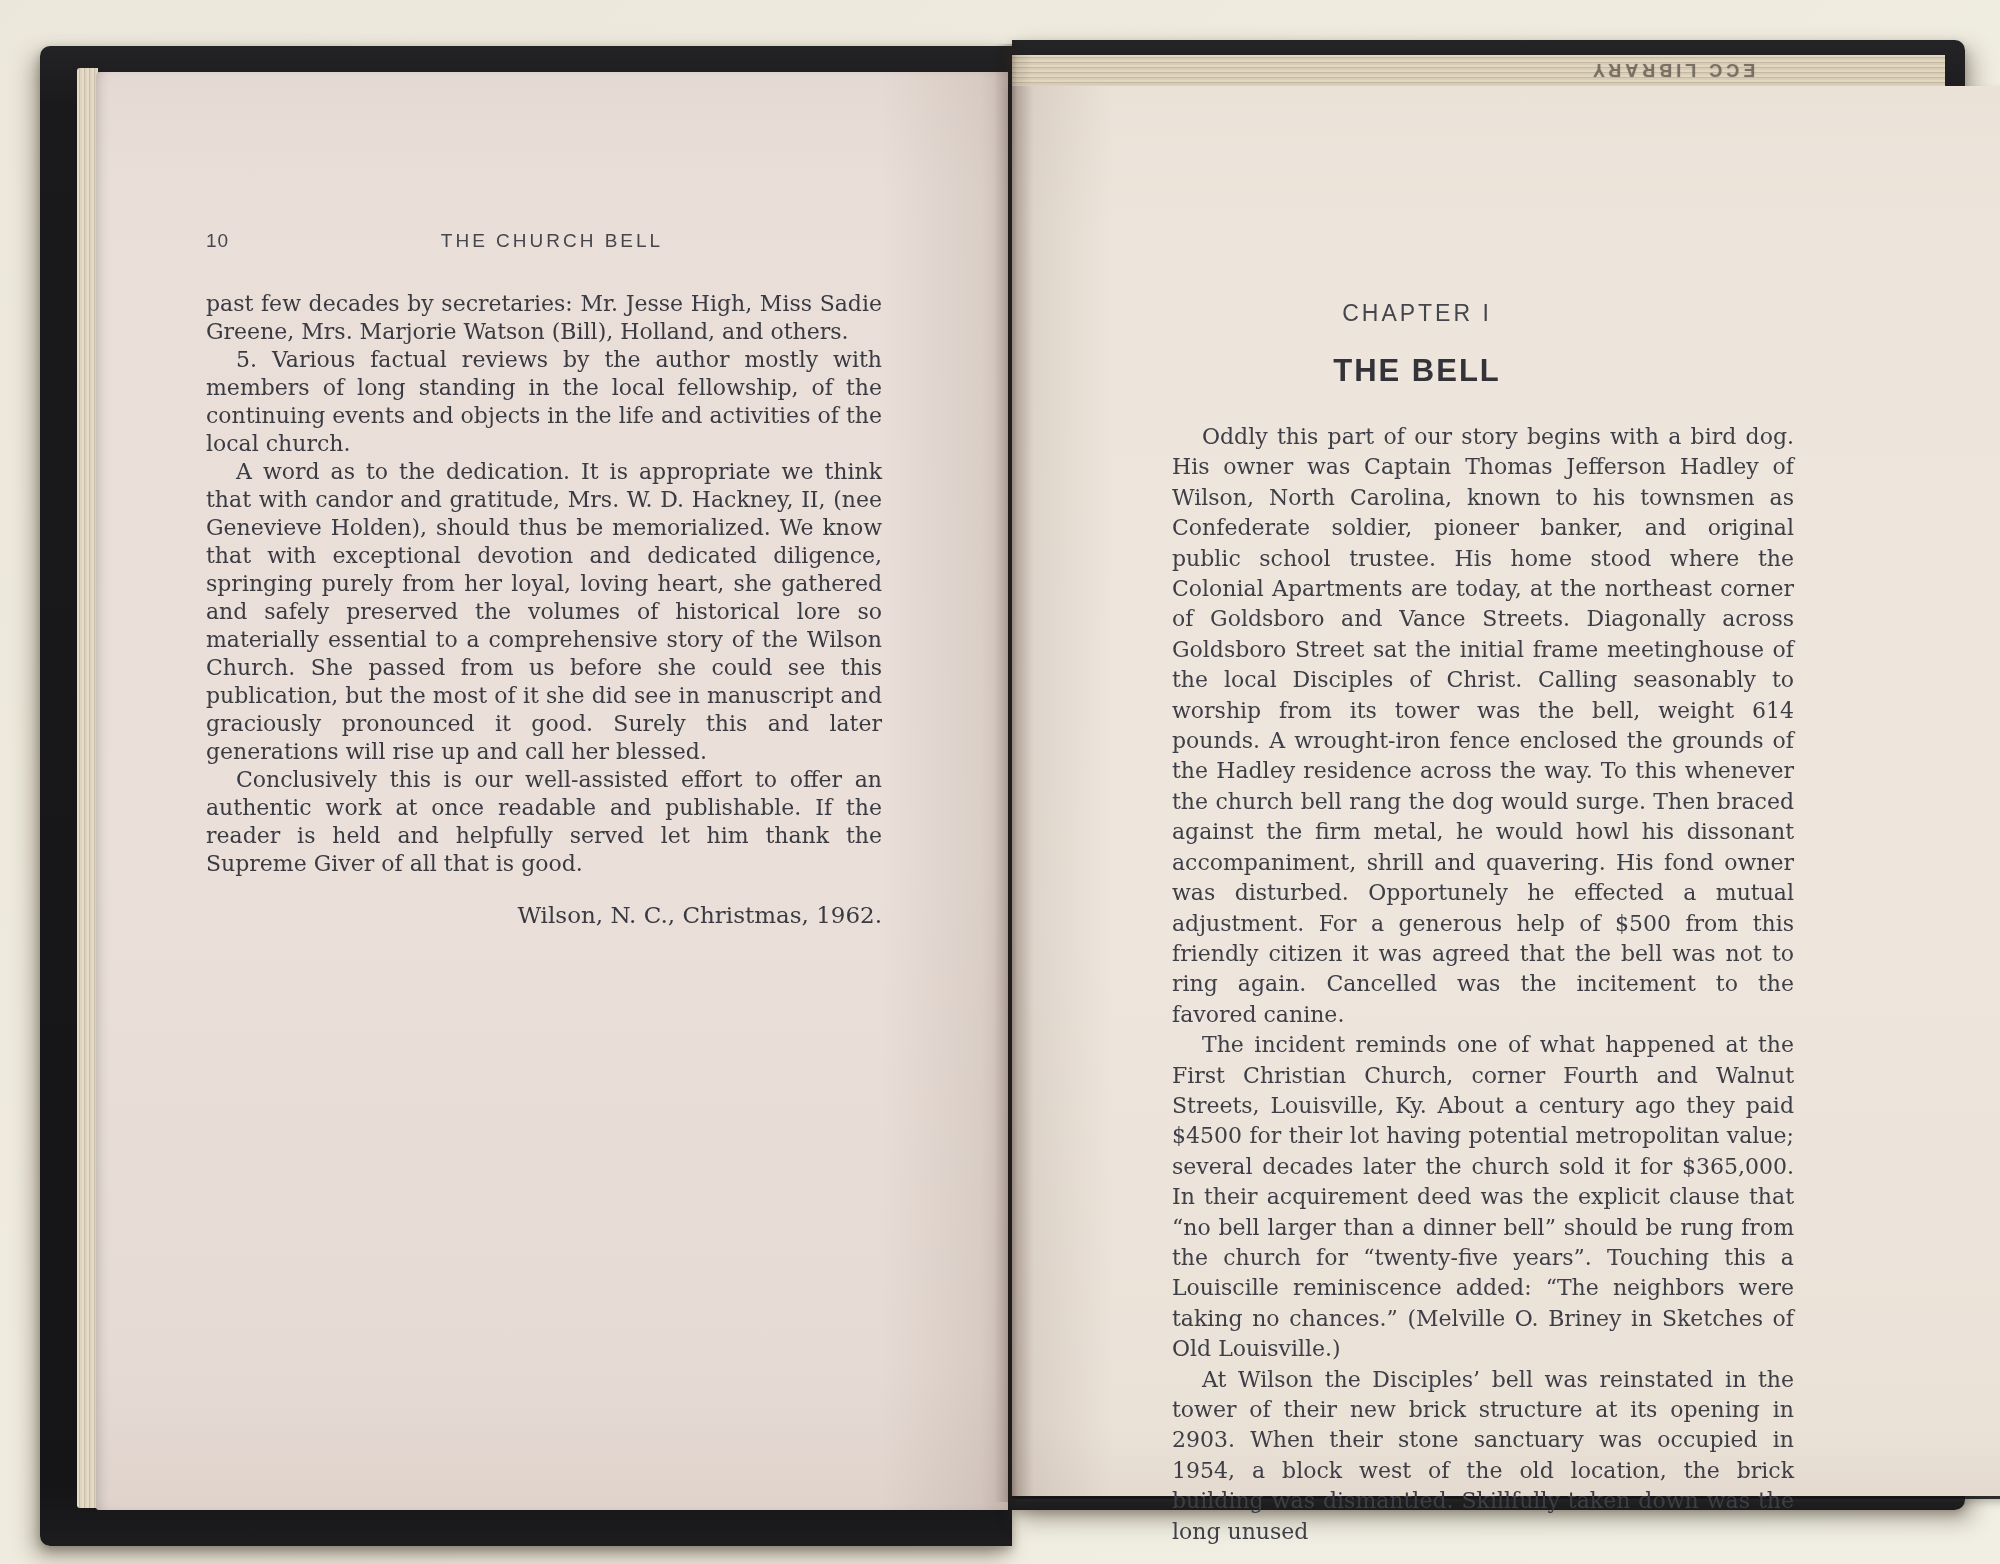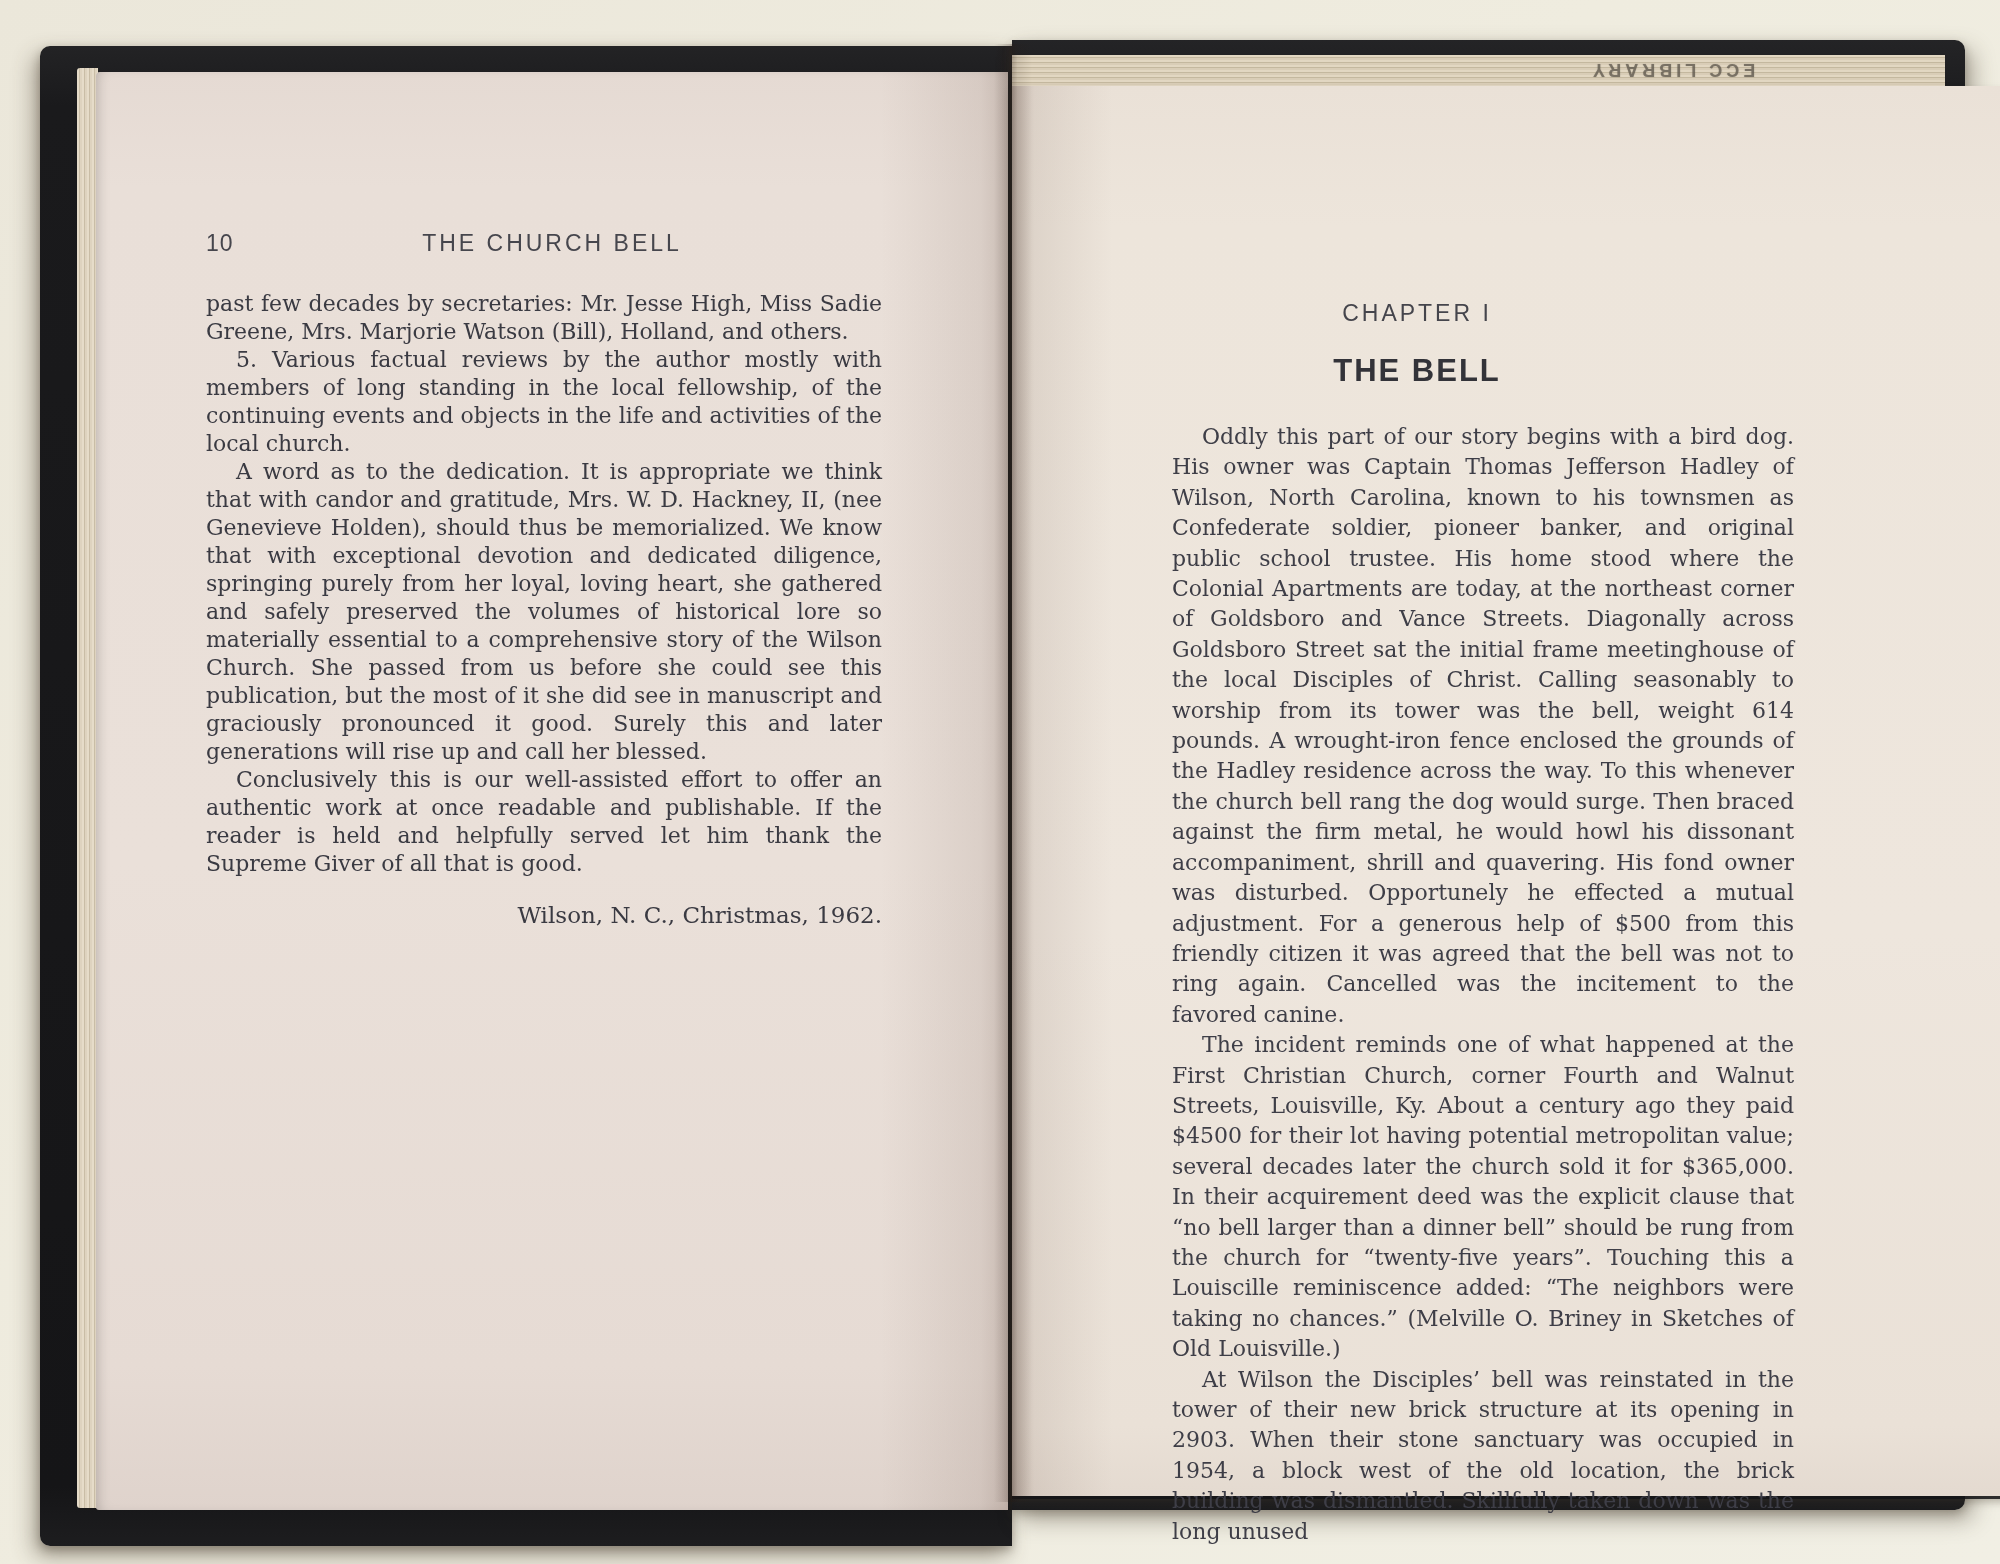--- a/index.html
+++ b/index.html
@@ -63,21 +63,21 @@
   .gutter{
     position:absolute;left:994px;top:44px;width:38px;height:1458px;
     background:linear-gradient(to right, rgba(40,25,18,0) 0%, rgba(40,25,18,.18) 40%, rgba(40,25,18,.28) 48%, rgba(40,25,18,.10) 62%, rgba(40,25,18,0) 100%);
     pointer-events:none;
   }
   
   .lp-column{position:absolute;left:110px;top:158px;width:676px;color:#3a3a42;}
   .lp-head{
     position:relative;height:26px;margin-bottom:34px;
     font-family:"Liberation Sans","DejaVu Sans",sans-serif;
-    font-size:23px;color:#46464d;
+    font-size:19px;color:#46464d;
   }
   .lp-pagenum{position:absolute;left:0;top:0;letter-spacing:1px;}
   .lp-runhead{position:absolute;left:16px;right:0;text-align:center;letter-spacing:3px;}
   .body-par{
     margin:0;font-size:22px;line-height:28px;
     text-align:justify;
   }
   .page-right .body-par{line-height:30.4px;}
   .indent{text-indent:30px;}
   .signature{margin-top:24px;text-align:right;}

